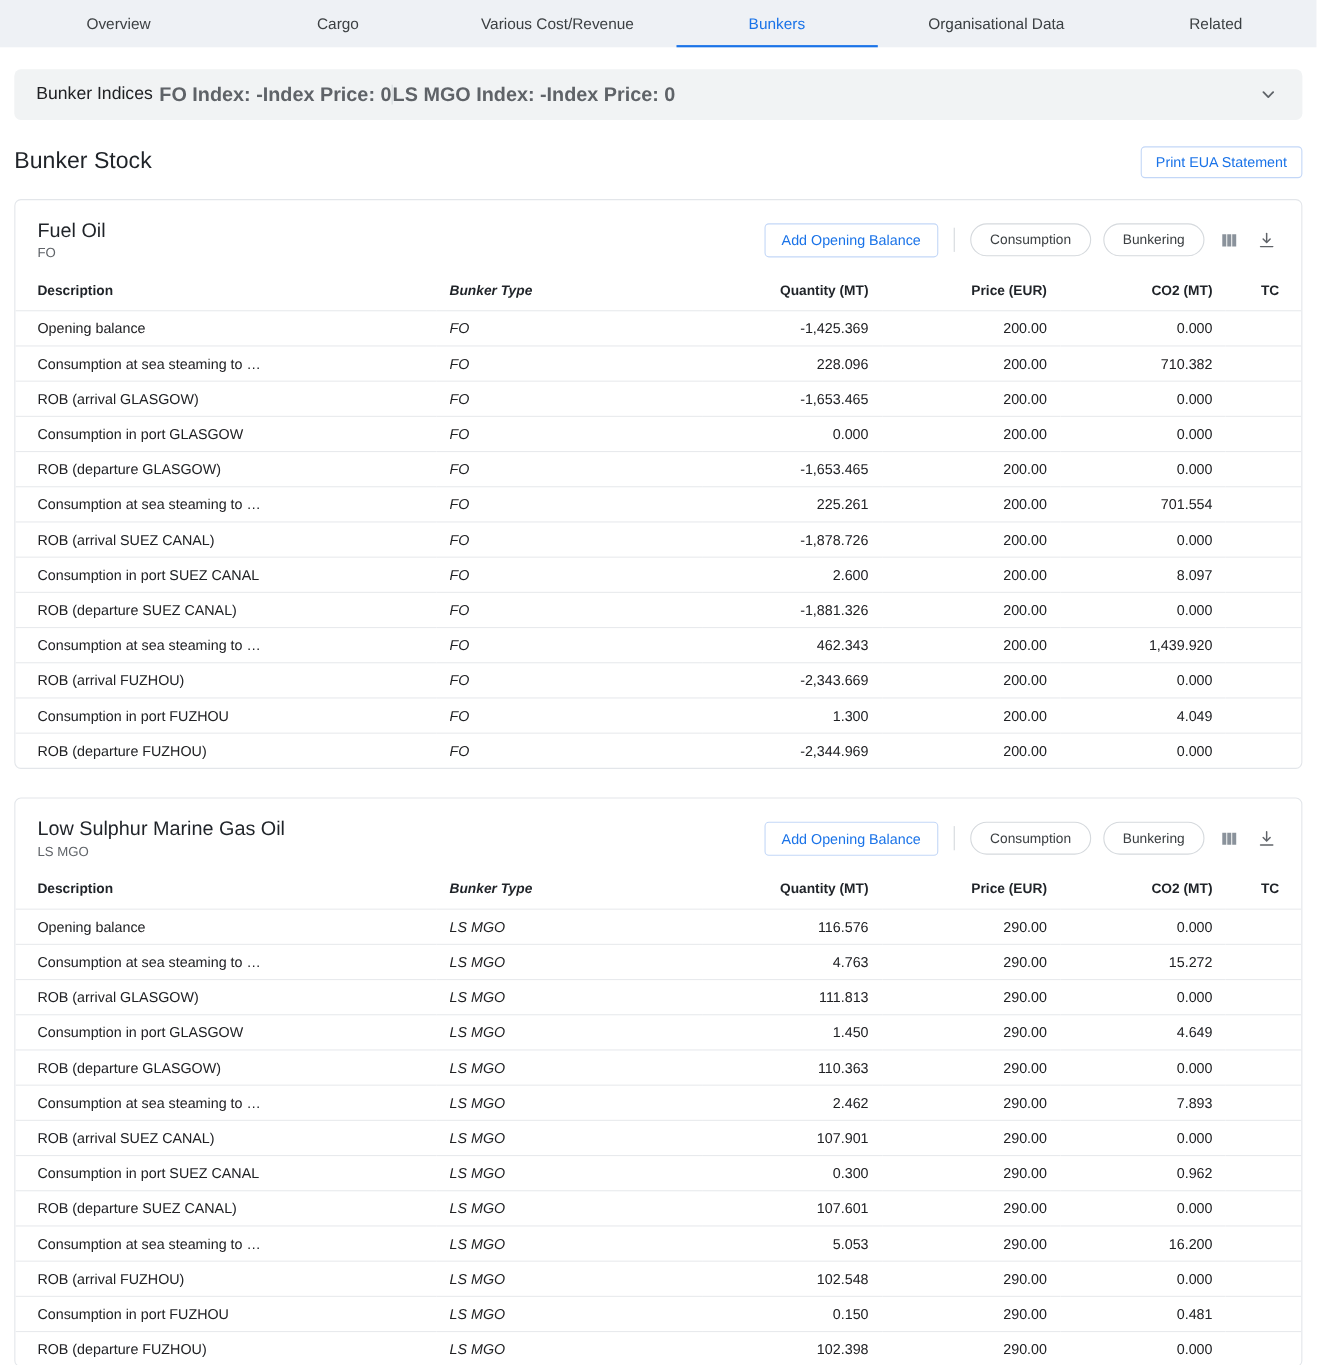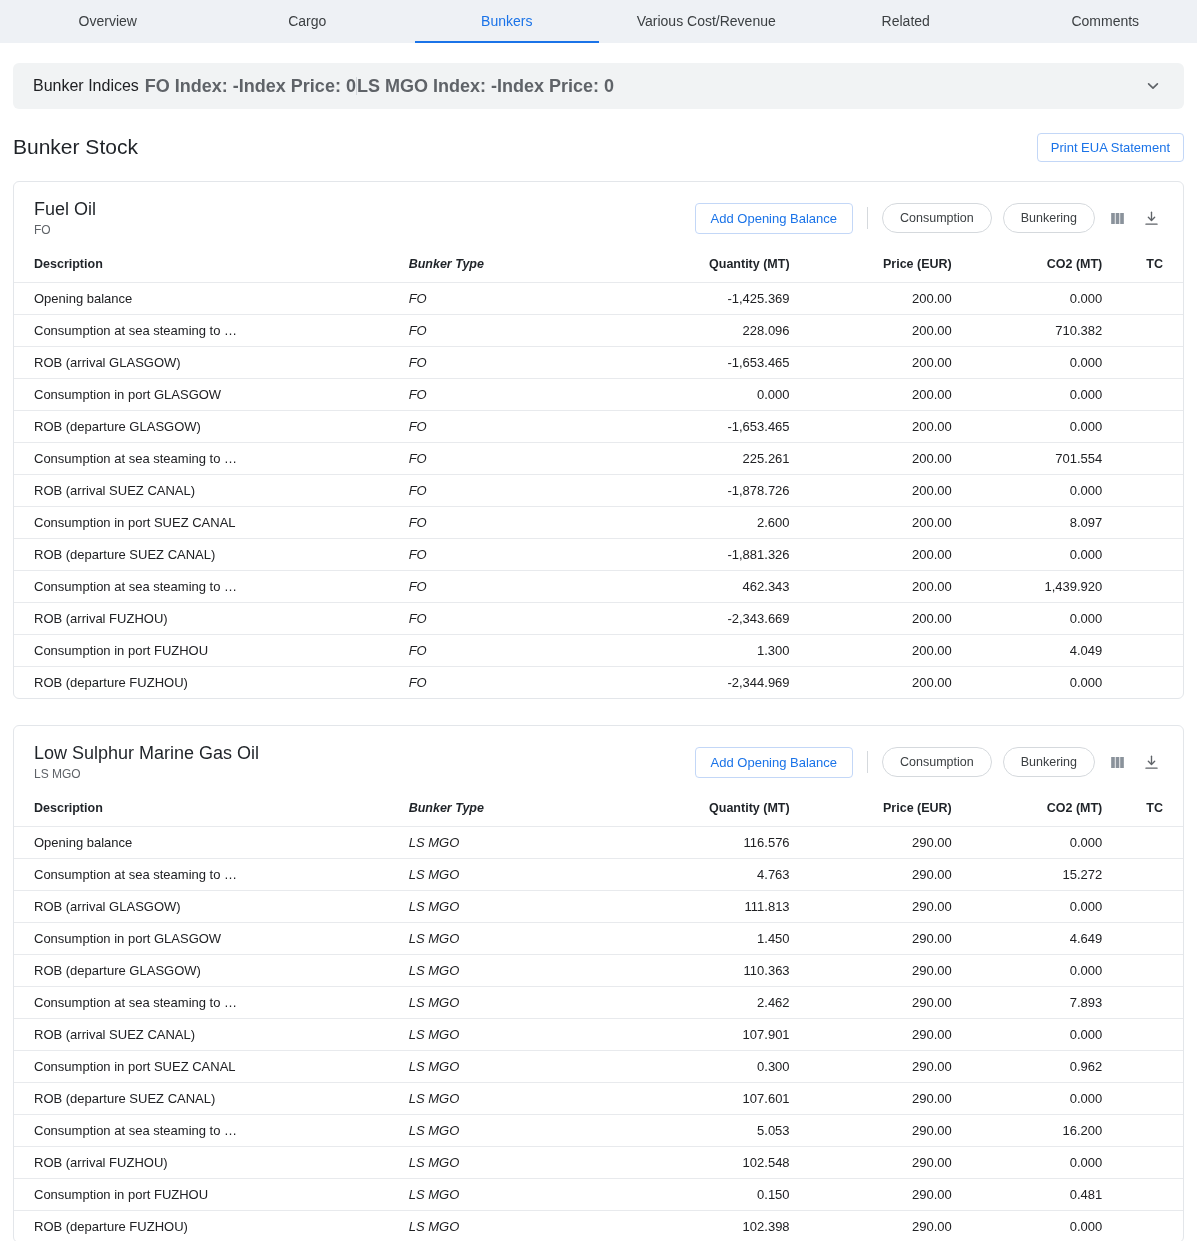--- a/index.html
+++ b/index.html
@@ -146,24 +146,24 @@
   .c3 { width: 14%; text-align: right !important; }
   .c4 { width: 13%; text-align: right !important; }
   .c5 { width: 5%; padding-left: 32px !important; padding-right: 20px !important; }
 </style>
 </head>
 <body>
 
 <nav class="topnav">
   <button class="tab">Overview</button>
   <button class="tab">Cargo</button>
+  <button class="tab">Various Cost/Revenue</button>
   <button class="tab active">Bunkers</button>
-  <button class="tab">Various Cost/Revenue</button>
+  <button class="tab">Organisational Data</button>
   <button class="tab">Related</button>
-  <button class="tab">Comments</button>
 </nav>
 
 <div class="indices">
   <span class="indices-title">Bunker Indices</span>
   <span class="indices-item">FO Index: -</span>
   <span class="indices-item">Index Price: 0</span>
   <span class="vsep"></span>
   <span class="indices-item">LS MGO Index: -</span>
   <span class="indices-item">Index Price: 0</span>
   <button class="indices-chevron">

